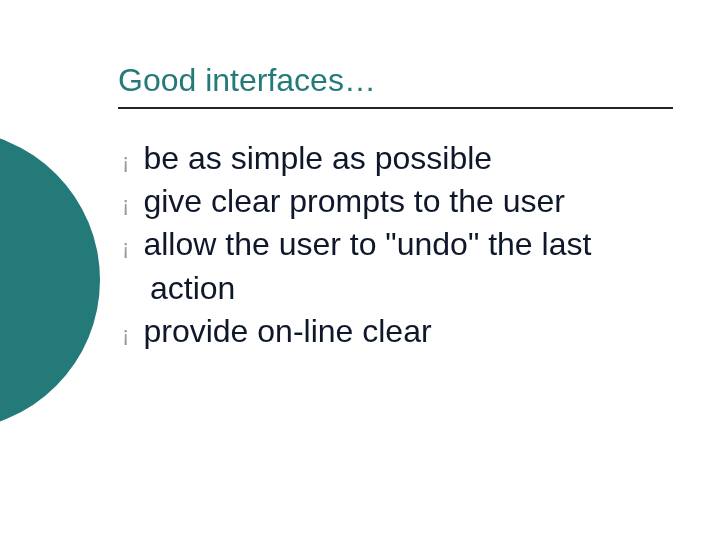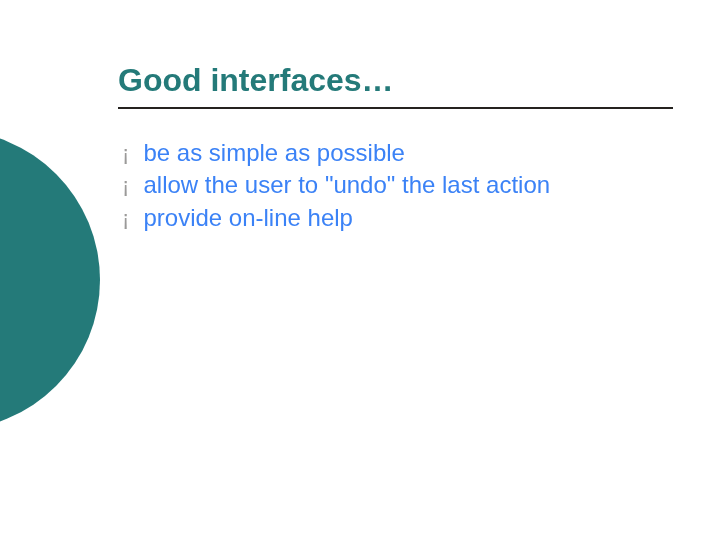--- a/index.html
+++ b/index.html
@@ -22,35 +22,35 @@
     }
     .content {
       position: absolute;
       left: 118px;
       top: 62px;
       right: 40px;
     }
     .title {
       color: #247a79;
       font-size: 32px;
-      font-weight: 700;
+      font-weight: 400;
       padding-bottom: 8px;
     }
     .underline {
       border-bottom: 2px solid #25221f;
       width: 555px;
       margin-bottom: 28px;
     }
     .bullets {
       list-style: none;
       padding-left: 4px;
     }
     .bullets li {
-      font-size: 24px;
-      color: #3b82f6;
+      font-size: 32px;
+      color: #0f172a;
       line-height: 1.35;
       padding-left: 28px;
       text-indent: -28px;
       margin-bottom: 0px;
     }
     .bullets li::before {
       content: "¡ ";
       color: #9b9a99;
       font-family: Arial, sans-serif;
       font-size: 22px;
@@ -60,16 +60,17 @@
 </head>
 <body>
 
 <div class="circle"></div>
 
 <div class="content">
   <h1 class="title">Good interfaces…</h1>
   <div class="underline"></div>
   <ul class="bullets">
     <li>be as simple as possible</li>
+    <li>give clear prompts to the user</li>
     <li>allow the user to "undo" the last action</li>
-    <li>provide on-line help</li>
+    <li>provide on-line clear</li>
   </ul>
 </div>
 
 </body></html>

